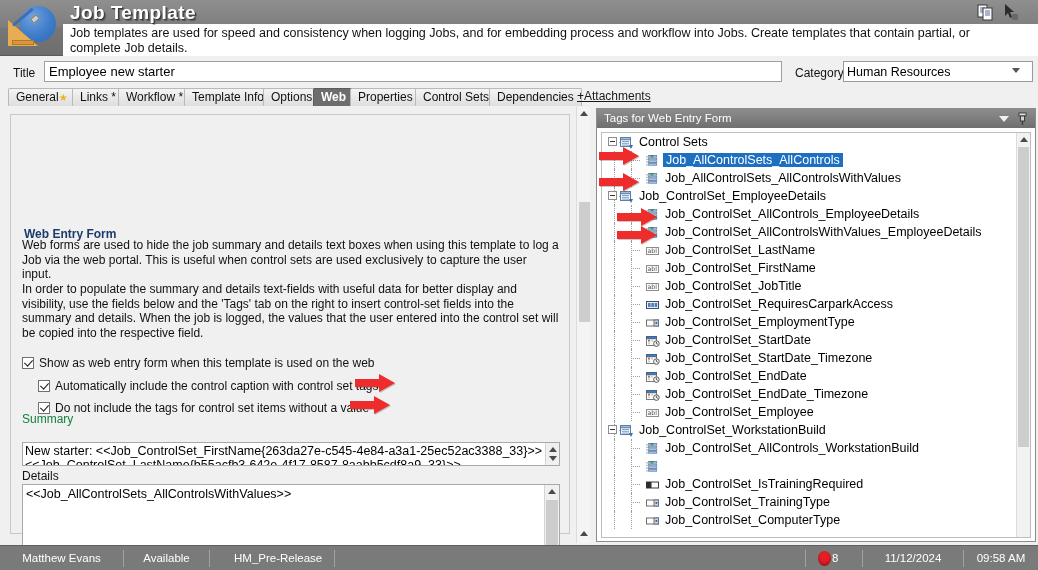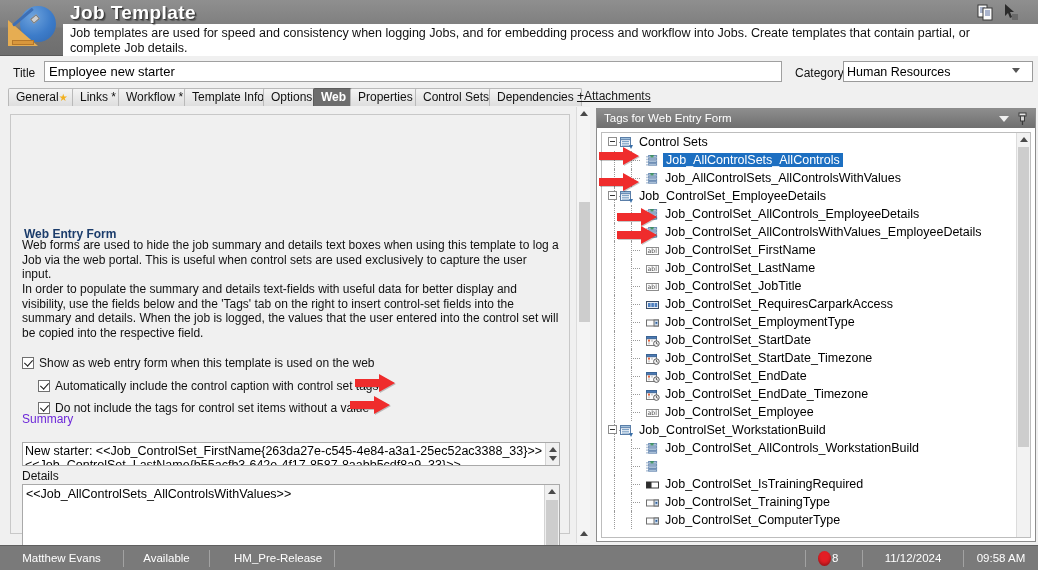--- a/index.html
+++ b/index.html
@@ -72,21 +72,21 @@
   .para{position:absolute;font-size:12px;color:#111;line-height:14.5px;}
   .p1{left:22px;top:132px;width:537px;}
   .p2{left:22px;top:176px;width:537px;}
   .cbrow{position:absolute;font-size:12px;color:#111;}
   .cb{display:inline-block;width:12px;height:12px;border:1px solid #707070;background:#fff;
     vertical-align:-2px;margin-right:5px;position:relative;box-sizing:border-box;}
   .cb.checked::after{content:"";position:absolute;left:3px;top:0px;width:4px;height:7px;
     border:solid #1a1a1a;border-width:0 1.6px 1.6px 0;transform:rotate(42deg);}
   .arrow-red{position:absolute;width:42px;height:20px;}
 
-  .lbl-summary{position:absolute;left:22px;top:306px;font-size:12px;color:#6d28d9;}
+  .lbl-summary{position:absolute;left:22px;top:306px;font-size:12px;color:#15803d;}
   .ta-summary{position:absolute;left:22px;top:336px;width:538px;height:24px;
     border:1px solid #a9a9a9;background:#fff;box-sizing:border-box;overflow:hidden;}
   .sumline{position:absolute;left:2px;top:1px;width:516px;font-size:12.5px;white-space:nowrap;
     color:#000;}
   .sumline2{position:absolute;left:2px;top:15px;width:516px;font-size:12.5px;white-space:nowrap;
     color:#000;overflow:hidden;height:9px;}
 
   .lbl-details{position:absolute;left:22px;top:363px;font-size:12px;color:#111;}
   .ta-details{position:absolute;left:22px;top:378px;width:538px;height:152px;
     border:1px solid #a9a9a9;background:#fff;box-sizing:border-box;}
@@ -327,25 +327,25 @@
                 <line x1="1" y1="1" x2="1" y2="11" stroke="#6f8fb5" stroke-dasharray="1.5 1.2"></line>
                 <rect x="2.6" y="0.5" width="8" height="1.6" fill="#cfe0ef" stroke="#6f8fb5"></rect>
                 <rect x="2.6" y="3.2" width="8" height="1.6" fill="#cfe0ef" stroke="#6f8fb5"></rect>
                 <rect x="2.6" y="5.9" width="8" height="1.6" fill="#cfe0ef" stroke="#6f8fb5"></rect>
                 <rect x="2.6" y="8.6" width="8" height="1.6" fill="#cfe0ef" stroke="#6f8fb5"></rect>
                 <text x="6" y="6.4" font-size="9" fill="#1d8a2f" font-family="DejaVu Sans, sans-serif" text-anchor="middle">*</text>
               </svg></span><span class="tlabel" style="margin-left:61px">Job_ControlSet_AllControlsWithValues_EmployeeDetails</span></div>
           <div class="trow"><span class="tdots" style="left:12px"></span><span class="tdots" style="left:29px"></span><span class="tdash" style="left:29px;width:9px"></span><span class="ticon" style="left:44px"><svg viewBox="0 0 14 12">
                 <rect x="0.5" y="2.5" width="12" height="7" fill="#fdfdfd" stroke="#8d8d8d"></rect>
                 <text x="6.3" y="8.2" font-size="6.2" fill="#4a4a4a" font-family="DejaVu Sans, sans-serif" text-anchor="middle">abl</text>
-              </svg></span><span class="tlabel" style="margin-left:61px">Job_ControlSet_FirstName</span></div>
+              </svg></span><span class="tlabel" style="margin-left:61px">Job_ControlSet_LastName</span></div>
           <div class="trow"><span class="tdots" style="left:12px"></span><span class="tdots" style="left:29px"></span><span class="tdash" style="left:29px;width:9px"></span><span class="ticon" style="left:44px"><svg viewBox="0 0 14 12">
                 <rect x="0.5" y="2.5" width="12" height="7" fill="#fdfdfd" stroke="#8d8d8d"></rect>
                 <text x="6.3" y="8.2" font-size="6.2" fill="#4a4a4a" font-family="DejaVu Sans, sans-serif" text-anchor="middle">abl</text>
-              </svg></span><span class="tlabel" style="margin-left:61px">Job_ControlSet_LastName</span></div>
+              </svg></span><span class="tlabel" style="margin-left:61px">Job_ControlSet_FirstName</span></div>
           <div class="trow"><span class="tdots" style="left:12px"></span><span class="tdots" style="left:29px"></span><span class="tdash" style="left:29px;width:9px"></span><span class="ticon" style="left:44px"><svg viewBox="0 0 14 12">
                 <rect x="0.5" y="2.5" width="12" height="7" fill="#fdfdfd" stroke="#8d8d8d"></rect>
                 <text x="6.3" y="8.2" font-size="6.2" fill="#4a4a4a" font-family="DejaVu Sans, sans-serif" text-anchor="middle">abl</text>
               </svg></span><span class="tlabel" style="margin-left:61px">Job_ControlSet_JobTitle</span></div>
           <div class="trow"><span class="tdots" style="left:12px"></span><span class="tdots" style="left:29px"></span><span class="tdash" style="left:29px;width:9px"></span><span class="ticon" style="left:44px"><svg viewBox="0 0 14 12">
                 <rect x="0.5" y="2.5" width="12" height="7" fill="#e9eef5" stroke="#3b4d66"></rect>
                 <rect x="2" y="4" width="2.6" height="4" fill="#4c7ebf"></rect>
                 <rect x="5.3" y="4" width="2.6" height="4" fill="#4c7ebf"></rect>
                 <rect x="8.6" y="4" width="2.6" height="4" fill="#4c7ebf"></rect>
               </svg></span><span class="tlabel" style="margin-left:61px">Job_ControlSet_RequiresCarparkAccess</span></div>

